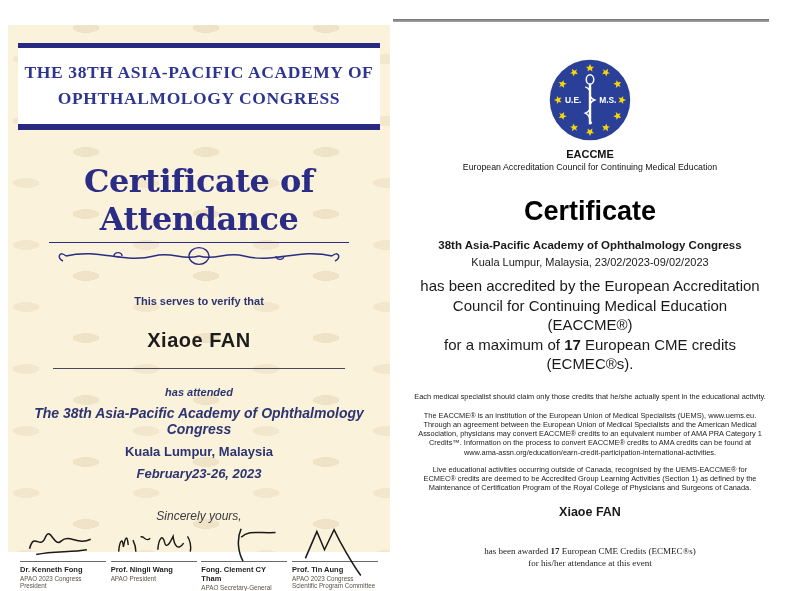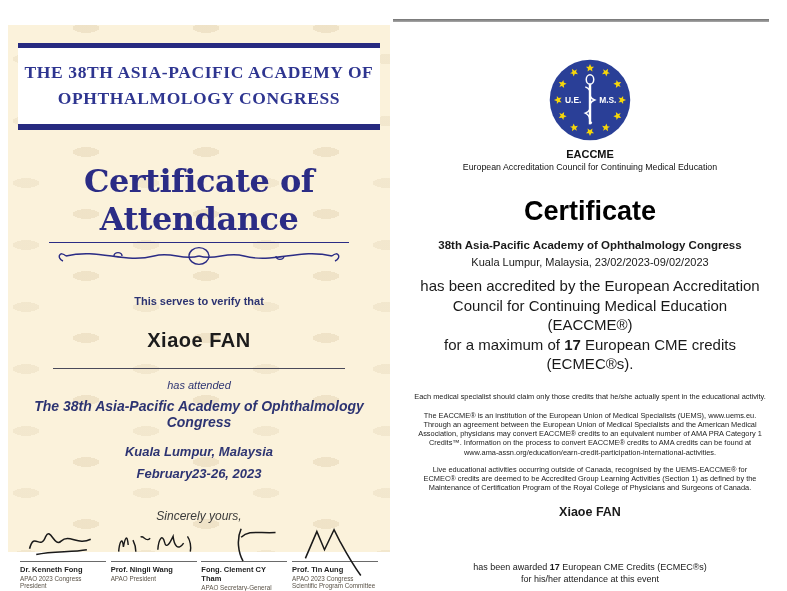--- a/index.html
+++ b/index.html
@@ -18,23 +18,23 @@
     border-bottom:6px solid #272a80;padding:11px 4px 12px;}
   .att-header .h1,.att-header .h2{font-family:"Liberation Serif",serif;font-weight:bold;
     color:#2e3590;font-size:17.5px;letter-spacing:.6px;line-height:1.5;}
   .cert-title{margin-top:32px;font-family:"DejaVu Serif",serif;font-weight:bold;
     color:#2b2c85;font-size:32px;letter-spacing:-.5px;}
   .title-rule{width:300px;height:1px;background:#2b2c85;margin:4px auto 0;}
   .flourish{display:block;margin:2px auto 0;}
   .verify{margin-top:28px;font-size:11px;font-weight:bold;color:#2d3472;}
   .att-name{margin-top:22px;font-size:20px;font-weight:bold;color:#1c1c1c;letter-spacing:.5px;}
   .name-rule{width:292px;height:1px;background:#4a4a5a;margin:16px auto 0;}
-  .attended{margin-top:10px;font-size:11px;font-weight:normal;font-style:italic;color:#2d3472;}
+  .attended{margin-top:17px;font-size:11px;font-weight:bold;font-style:italic;color:#2d3472;}
   .congress{margin-top:7px;font-size:14px;font-weight:bold;font-style:italic;color:#2d3472;}
-  .loc{margin-top:14px;font-size:13px;font-weight:bold;font-style:italic;color:#2d3472;}
+  .loc{margin-top:7px;font-size:13px;font-weight:bold;color:#2d3472;}
   .dates{margin-top:7px;font-size:13px;font-weight:bold;font-style:italic;color:#2d3472;}
   .sincerely{margin-top:28px;font-size:12px;font-style:italic;color:#3a3a3a;}
   .sig-row{display:flex;justify-content:space-between;padding:2px 12px 0;margin-top:0;}
   .sig-col{width:86px;text-align:left;}
   .sig-col svg{display:block;}
   .sig-line{height:1px;background:#6a6a6a;margin-top:-2px;}
   .sig-name{margin-top:3px;font-size:7.5px;font-weight:bold;color:#222;}
   .sig-title{margin-top:1px;font-size:6.3px;color:#5a5247;line-height:1.25;}
   .sponsor-row{display:flex;justify-content:center;gap:18px;margin-top:16px;align-items:flex-start;}
   .sponsor{text-align:center;}
@@ -48,21 +48,21 @@
   .eaccme{margin-top:0;font-size:11px;font-weight:bold;color:#111;}
   .eaccme-full{margin-top:2px;font-size:8.8px;color:#111;}
   .cme-title{margin-top:24px;font-size:27px;font-weight:bold;color:#000;}
   .cme-event{margin-top:12px;font-size:11.5px;font-weight:bold;}
   .cme-locdates{margin-top:5px;font-size:11px;}
   .cme-accred{margin:8px 18px 4px;font-size:15px;line-height:1.3;}
   .cme-d1{margin:18px 4px 0;font-size:7.4px;}
   .cme-d2{margin:10px 22px 0;font-size:7.4px;line-height:1.25;}
   .cme-d3{margin:8px 24px 0;font-size:7.4px;line-height:1.25;}
   .cme-name{margin-top:12px;font-size:12.5px;font-weight:bold;}
-  .cme-award{margin-top:42px;font-size:9px;line-height:1.35;}
+  .cme-award{margin-top:26px;font-size:9px;line-height:1.35;font-family:Liberation Serif, serif;}
   b{font-weight:bold;}
 </style>
 </head>
 <body>
 
 <div class="canvas">
 
   <div class="att-cert">
 
     <div class="att-header">

